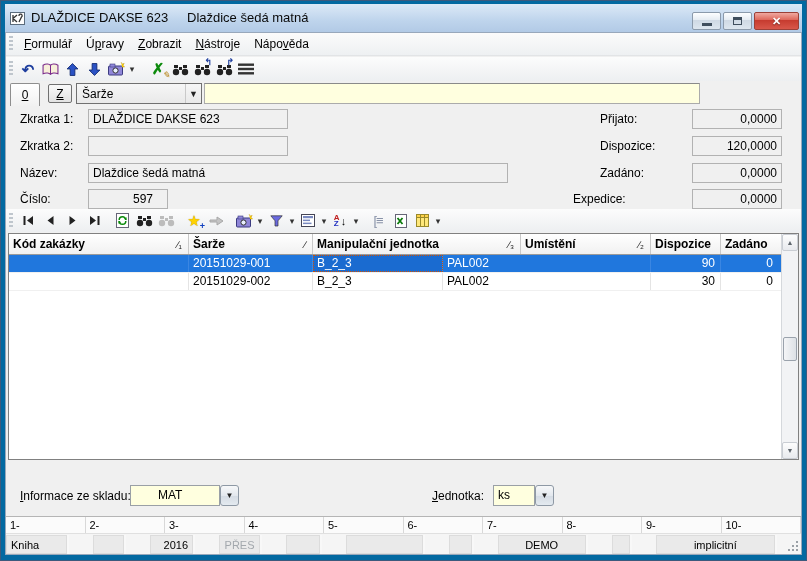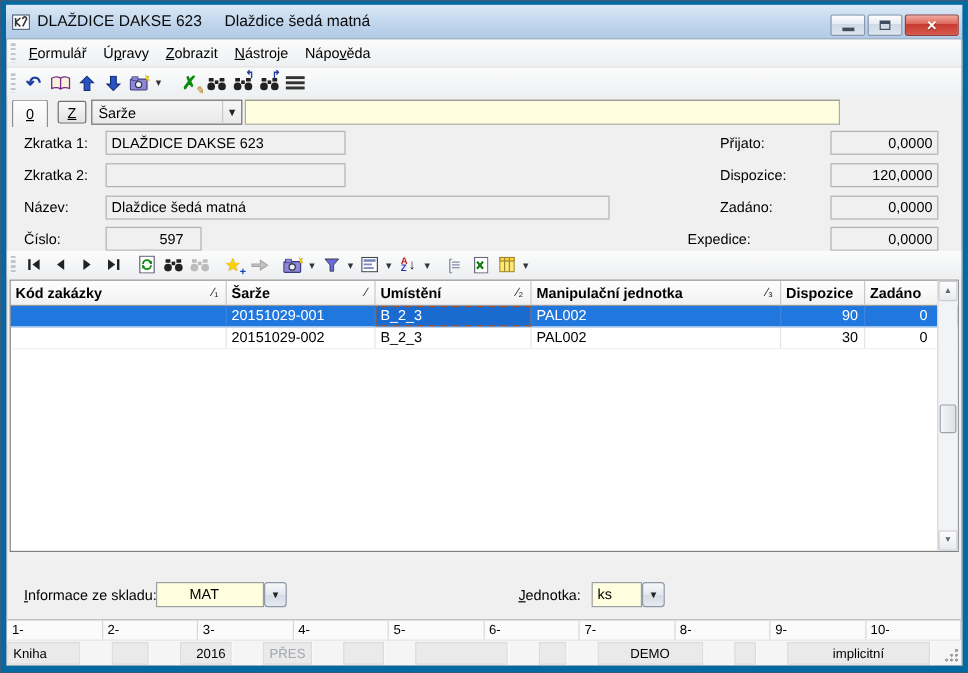--- a/index.html
+++ b/index.html
@@ -391,27 +391,27 @@
     <div id="table">
       <div id="thead">
         <div class="th c0">
             <span>Kód zakázky</span>
             <span class="sortmark">∕₁</span>
           </div>
         <div class="th c1">
             <span>Šarže</span>
             <span class="sortmark">∕</span>
           </div>
+        <div class="th c3">
+            <span>Manipulační jednotka</span>
+            <span class="sortmark">∕₃</span>
+          </div>
         <div class="th c2">
             <span>Umístění</span>
             <span class="sortmark">∕₂</span>
-          </div>
-        <div class="th c3">
-            <span>Manipulační jednotka</span>
-            <span class="sortmark">∕₃</span>
           </div>
         <div class="th c4 r">
             <span>Dispozice</span>
           </div>
         <div class="th c5 r">
             <span>Zadáno</span>
           </div>
       </div>
       <div class="tr selected">
         <div class="td c0"></div>

